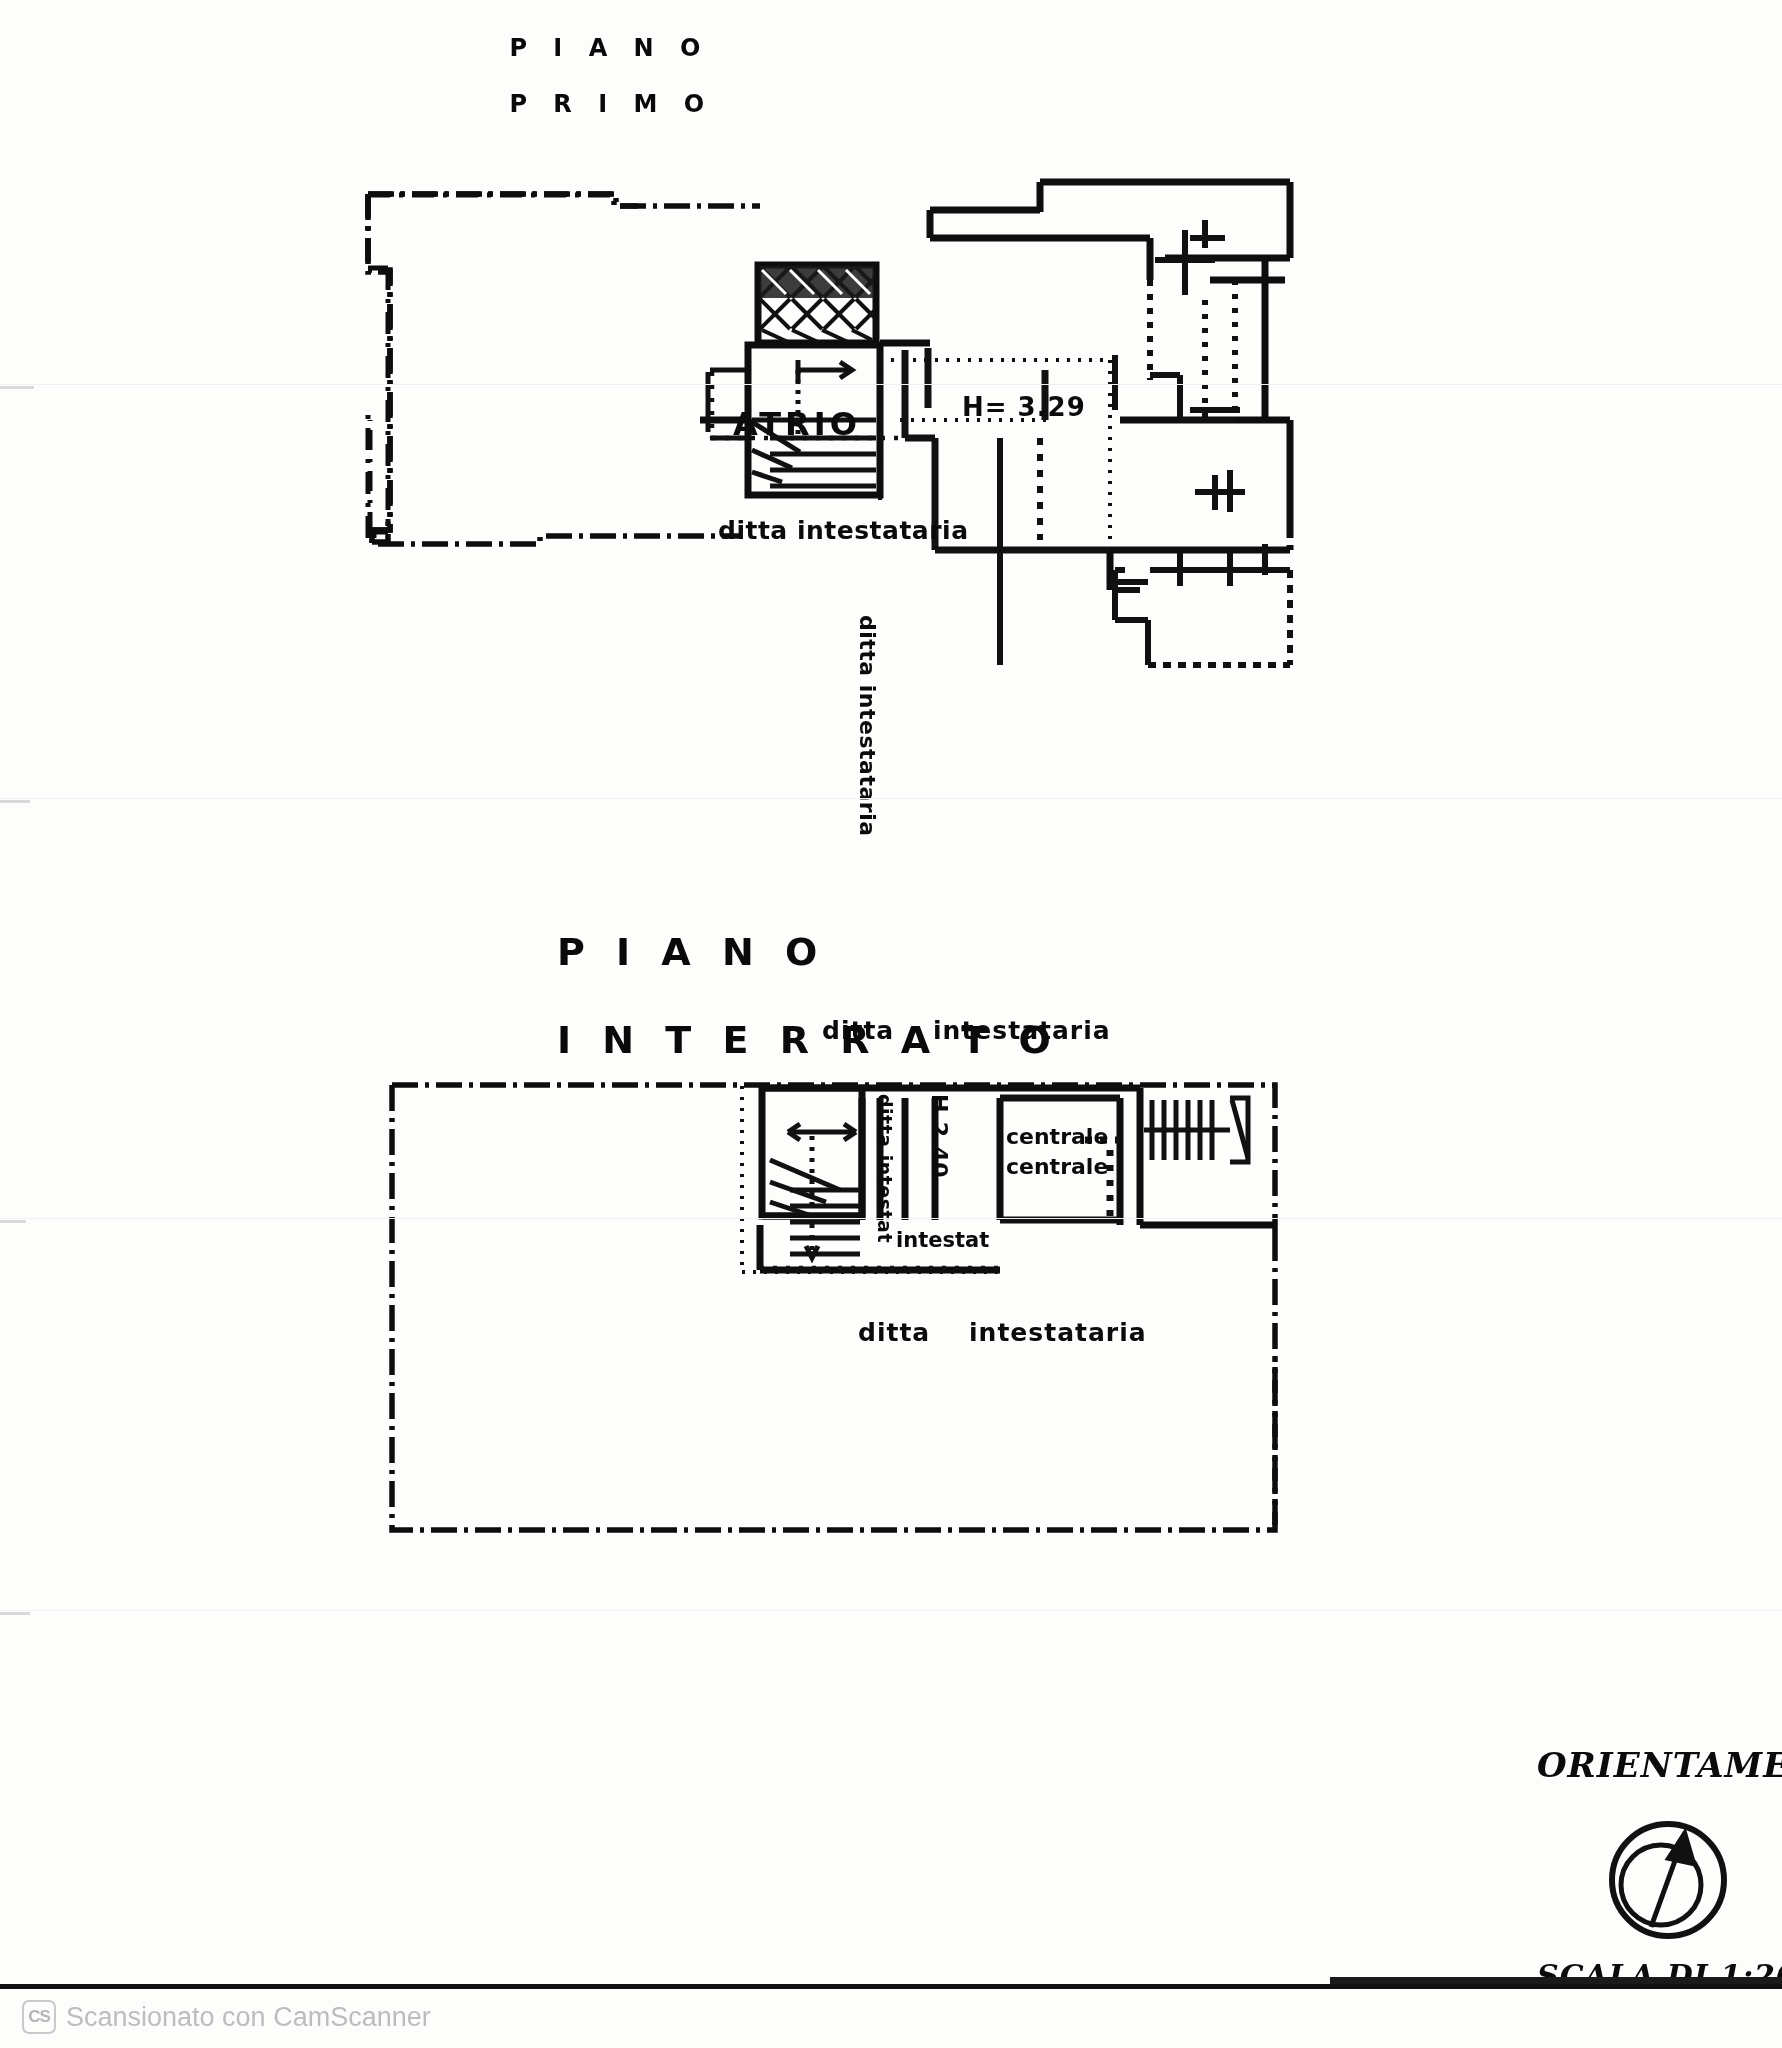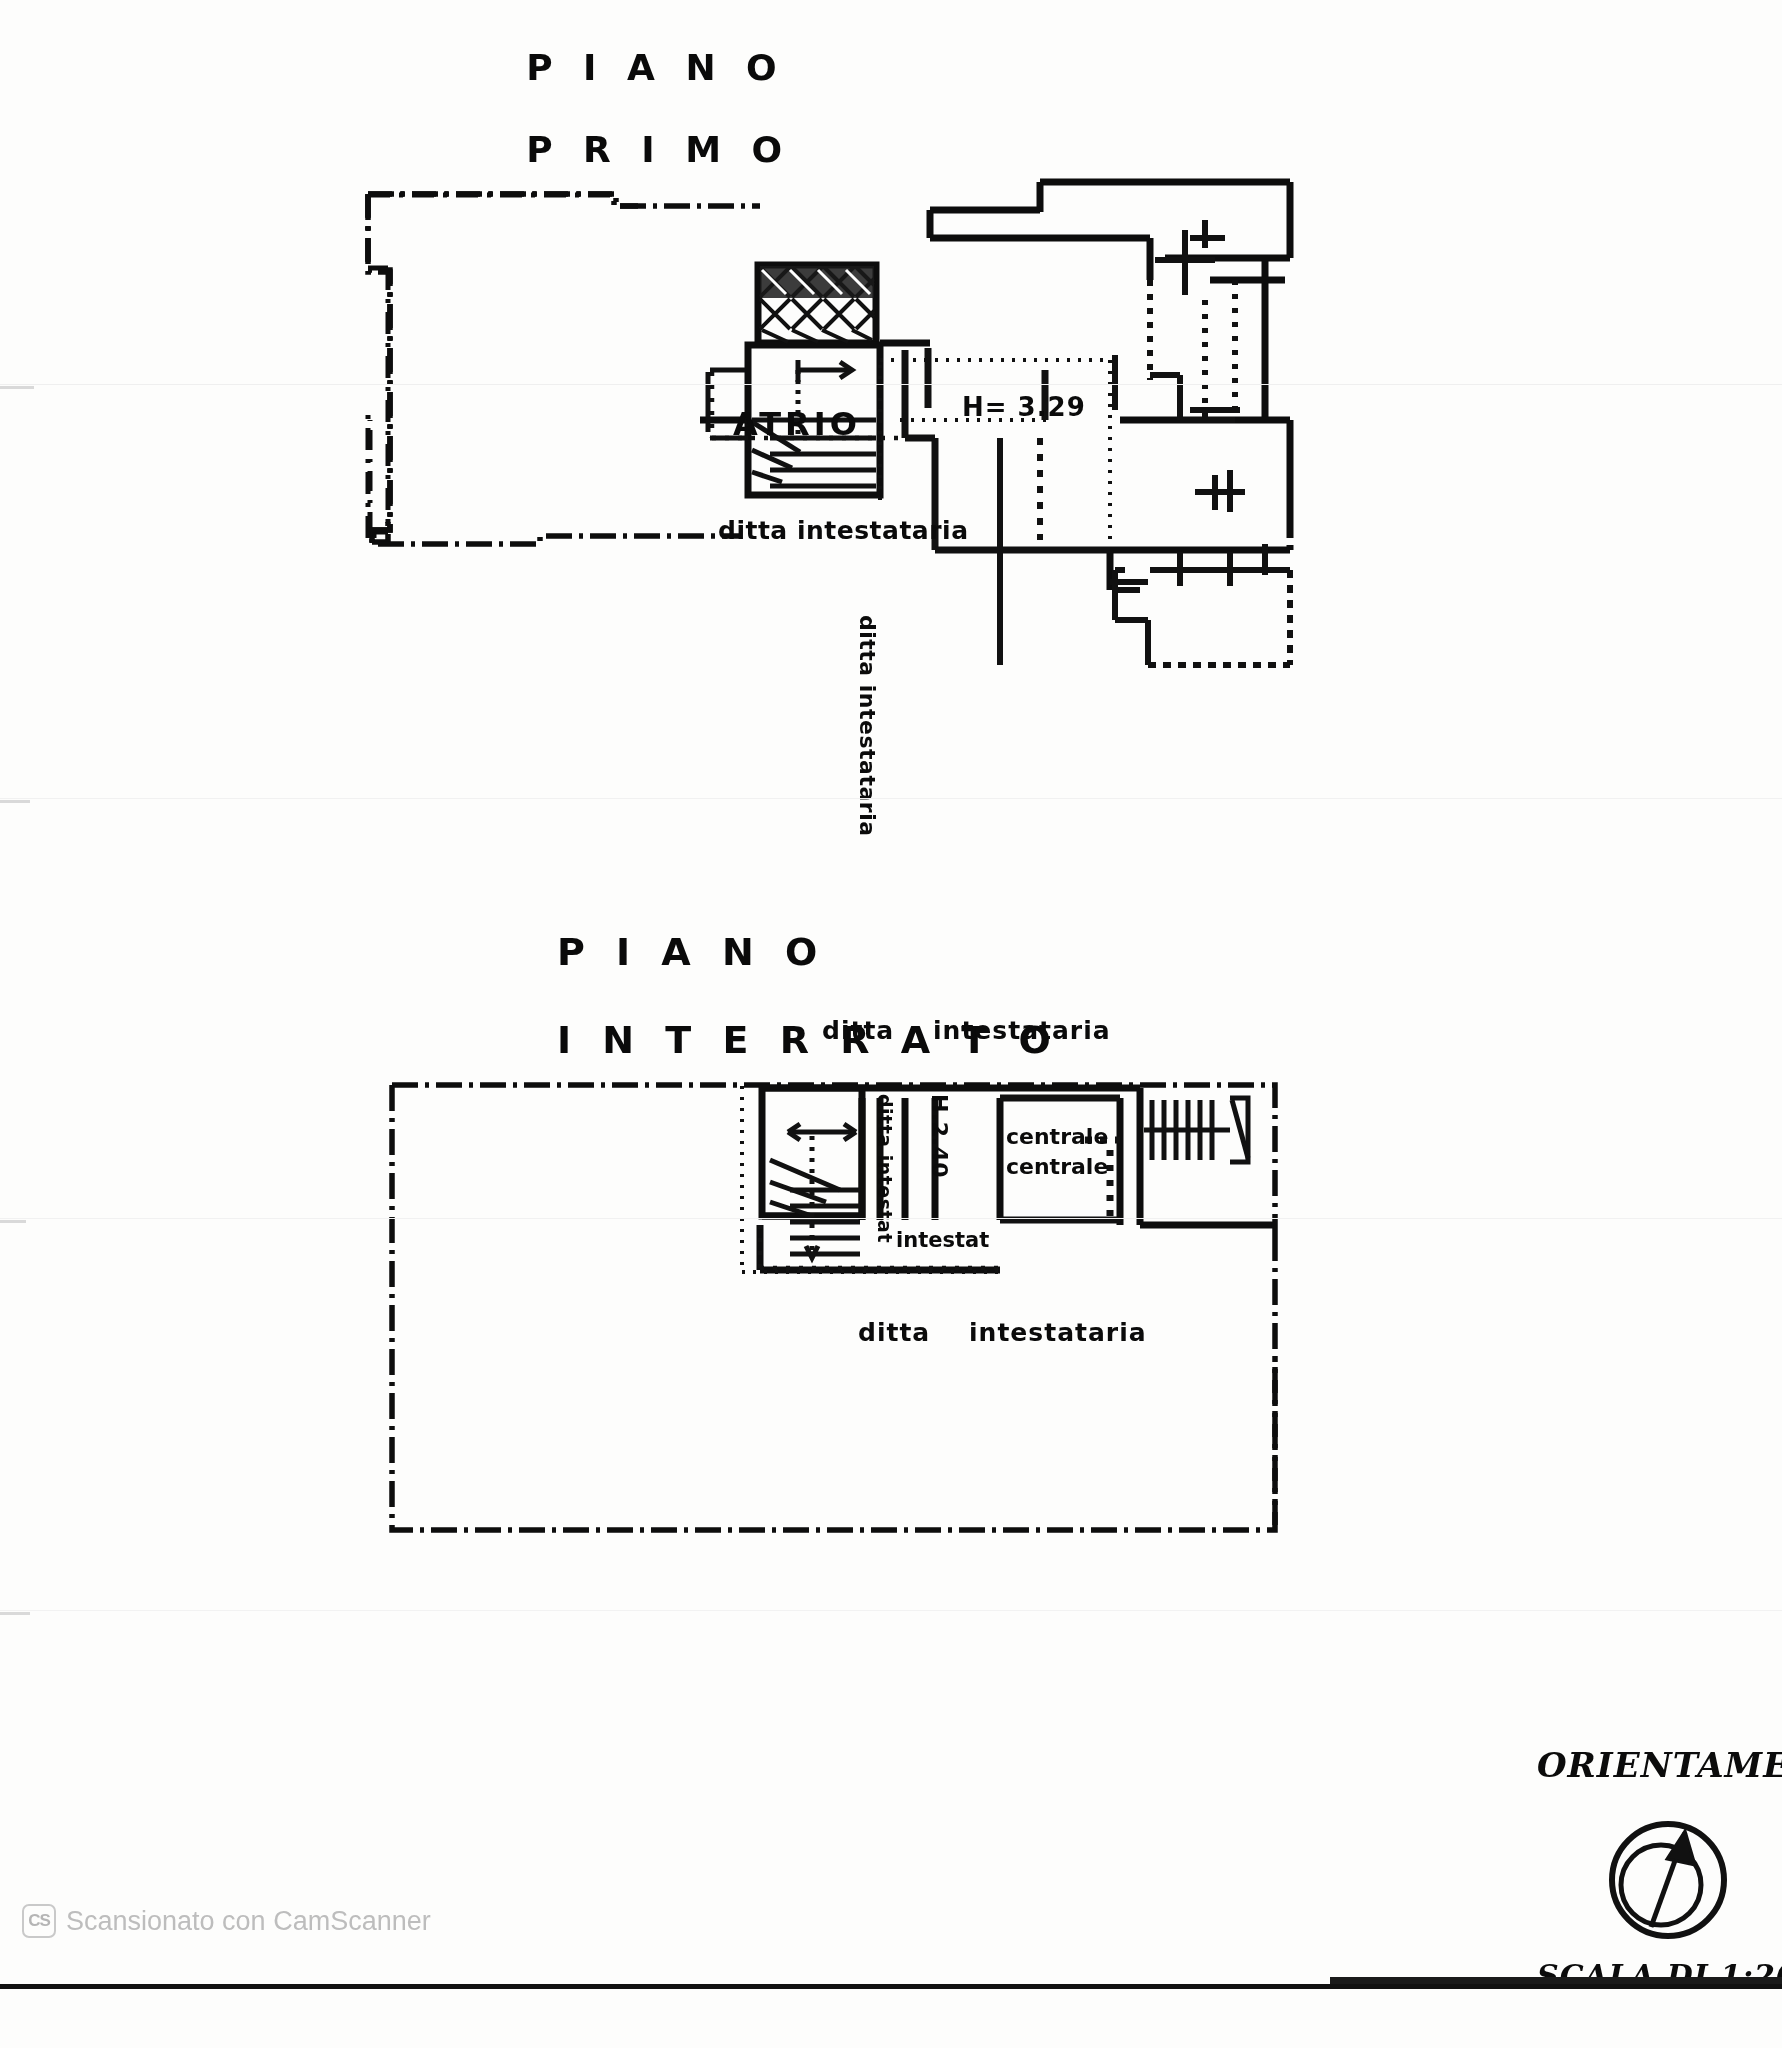--- a/index.html
+++ b/index.html
@@ -94,21 +94,21 @@
     position: absolute;
     background: #d9d9d9;
   }
 </style>
 </head>
 <body>
 
 <div id="page">
   <div class="scan-tint"></div>
 
-  <div class="plan-title" style="left:440px; top:6px; font-size:36px; letter-spacing:9px;">
+  <div class="plan-title" style="left:440px; top:6px; font-size:24px; letter-spacing:9px;">
     <span class="title-word">P I A N O</span>
     <span style="display:inline-block;width:150px;"></span>
     <span class="title-word">P R I M O</span>
   </div>
 
   <svg class="plan" style="left:0px; top:120px;" width="1400" height="620" viewBox="0 0 1400 620">
     <g fill="none" stroke="#0d0d0d" stroke-linecap="butt">
 
       <g stroke-width="5" stroke-dasharray="22 9 4 9">
         <path d="M368,75 L614,75"></path>
@@ -387,17 +387,17 @@
 
   <div class="edge-mark" style="left:0px; top:386px; width:34px; height:3px;"></div>
   <div class="edge-mark" style="left:0px; top:800px; width:30px; height:3px;"></div>
   <div class="edge-mark" style="left:0px; top:1220px; width:26px; height:3px;"></div>
   <div class="edge-mark" style="left:0px; top:1612px; width:30px; height:3px;"></div>
   <div class="edge-mark" style="left:0px; top:384px; width:1782px; height:1px; background:#efefef;"></div>
   <div class="edge-mark" style="left:0px; top:798px; width:1782px; height:1px; background:#f1f1f1;"></div>
   <div class="edge-mark" style="left:0px; top:1218px; width:1782px; height:1px; background:#f1f1f1;"></div>
   <div class="edge-mark" style="left:0px; top:1610px; width:1782px; height:1px; background:#f2f2f2;"></div>
 
-  <div class="watermark" style="left:22px; top:1904px;">
+  <div class="watermark" style="left:22px; top:2000px;">
     <span class="cs-badge">CS</span>
     <span>Scansionato con CamScanner</span>
   </div>
 </div>
 
 </body></html>

